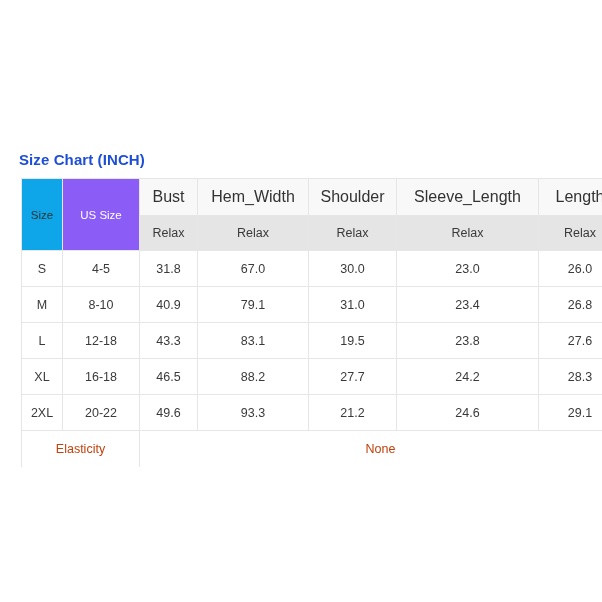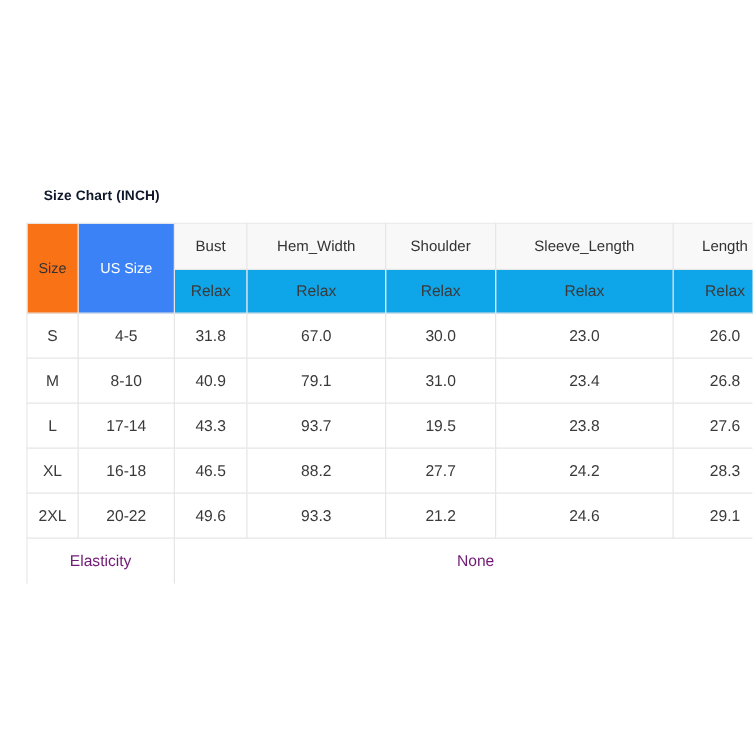--- a/index.html
+++ b/index.html
@@ -19,25 +19,25 @@
   .page {
     position: absolute;
     left: 0;
     top: 0;
     width: 602px;
     height: 602px;
   }
 
   .chart-title {
     position: absolute;
-    left: 35px;
+    left: 19px;
     top: 151px;
-    font-size: 11px;
-    font-weight: bold;
-    color: #0f172a;
+    font-size: 15px;
+    font-weight: bold;
+    color: #1d4ed8;
     letter-spacing: 0.1px;
     white-space: nowrap;
   }
 
   .table-wrap {
     position: absolute;
     left: 21px;
     top: 178px;
     width: 600px;
     overflow: hidden;
@@ -66,57 +66,57 @@
   col.c-bust      { width: 58px; }
   col.c-hem       { width: 111px; }
   col.c-shoulder  { width: 88px; }
   col.c-sleeve    { width: 142px; }
   col.c-length    { width: 83px; }
 
   
   .hdr-top th {
     background: #f8f8f8;
     font-weight: bold;
-    font-size: 12px;
+    font-size: 16px;
     color: #333333;
     height: 36px;
   }
   .hdr-sub td {
+    background: #e5e5e5;
+    height: 34px;
+    font-size: 12.5px;
+    color: #3a3a3a;
+  }
+
+  th.size-cell {
     background: #0ea5e9;
-    height: 34px;
-    font-size: 12.5px;
-    color: #3a3a3a;
-  }
-
-  th.size-cell {
-    background: #f97316;
     font-weight: bold;
     font-size: 11.5px;
     color: #333333;
   }
 
   th.ussize-cell {
-    background: #3b82f6;
+    background: #8b5cf6;
     color: #ffffff;
     font-weight: bold;
     font-size: 11.5px;
   }
 
   tbody tr.data-row td {
     height: 35px;
     background: #ffffff;
     font-size: 12.5px;
     color: #3a3a3a;
   }
 
   tr.elasticity-row td {
     height: 36px;
     background: #ffffff;
     font-size: 12.5px;
-    color: #701a75;
+    color: #c2410c;
     border-bottom: none;
   }
 </style>
 </head>
 <body>
 
 <div class="page">
 
   <div class="chart-title">Size Chart (INCH)</div>
 
@@ -166,23 +166,23 @@
           <td>8-10</td>
           <td>40.9</td>
           <td>79.1</td>
           <td>31.0</td>
           <td>23.4</td>
           <td>26.8</td>
         </tr>
 
         <tr class="data-row">
           <td>L</td>
-          <td>17-14</td>
+          <td>12-18</td>
           <td>43.3</td>
-          <td>93.7</td>
+          <td>83.1</td>
           <td>19.5</td>
           <td>23.8</td>
           <td>27.6</td>
         </tr>
 
         <tr class="data-row">
           <td>XL</td>
           <td>16-18</td>
           <td>46.5</td>
           <td>88.2</td>

